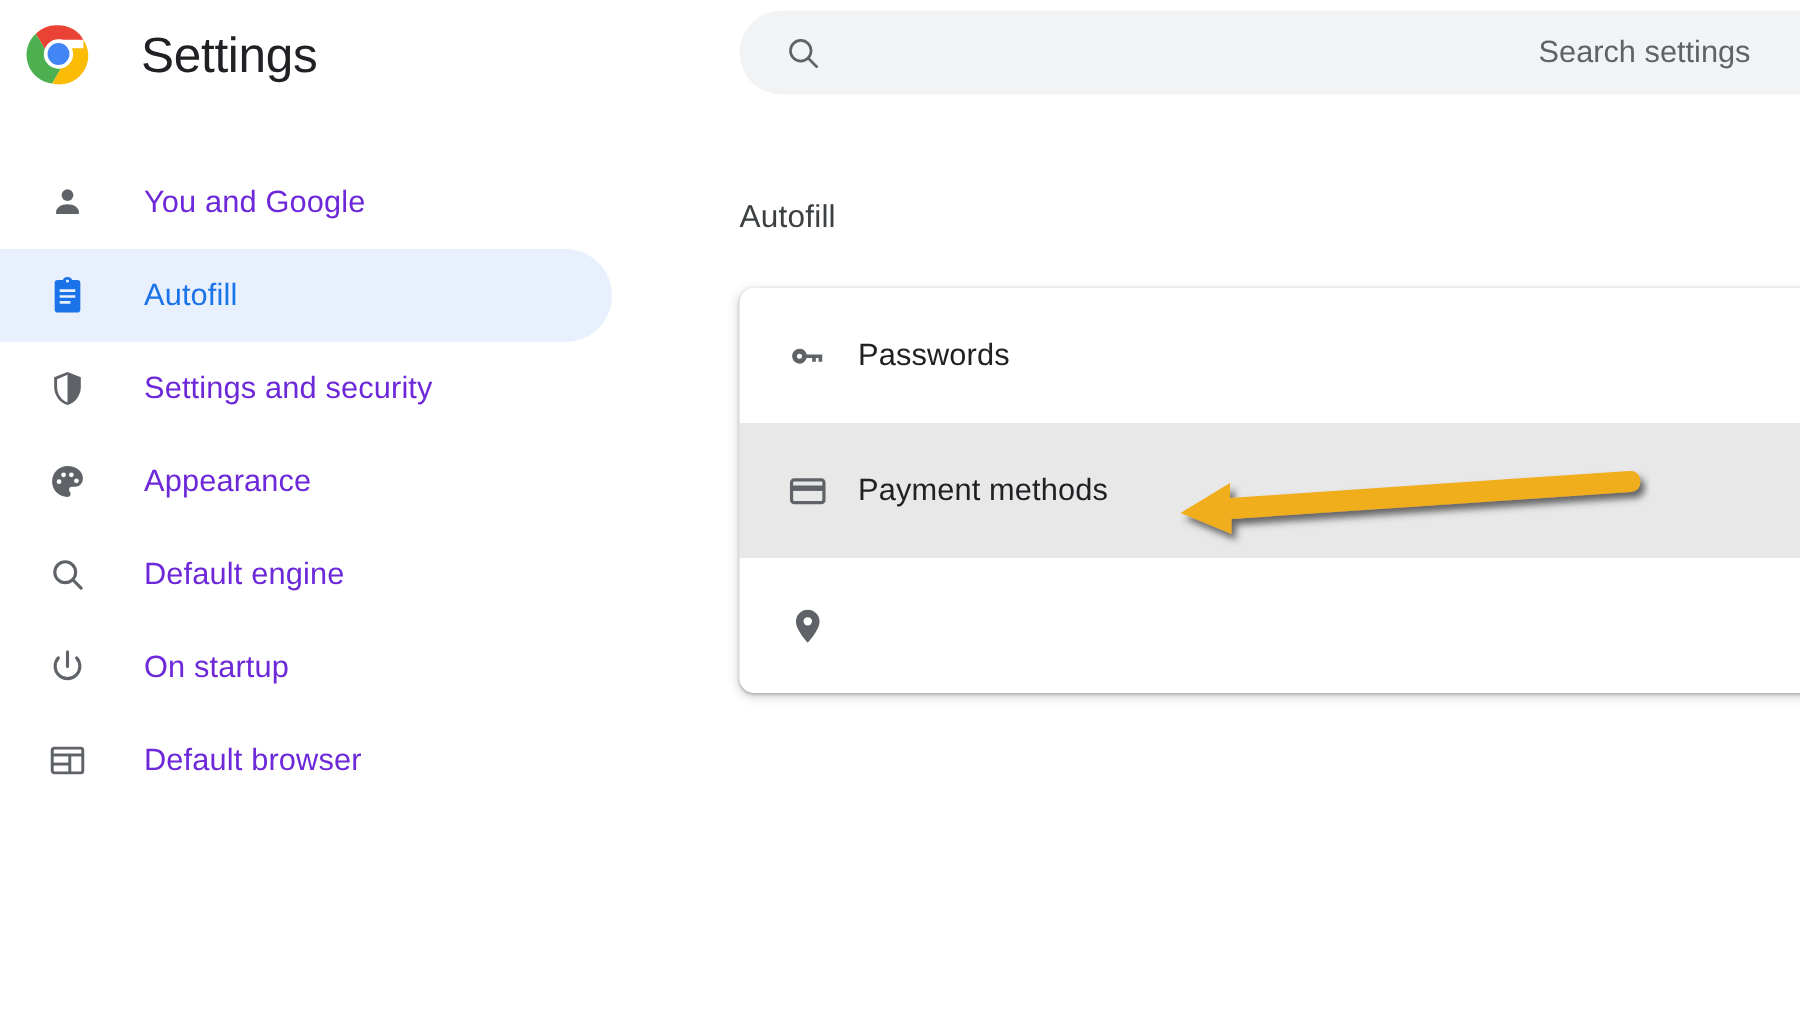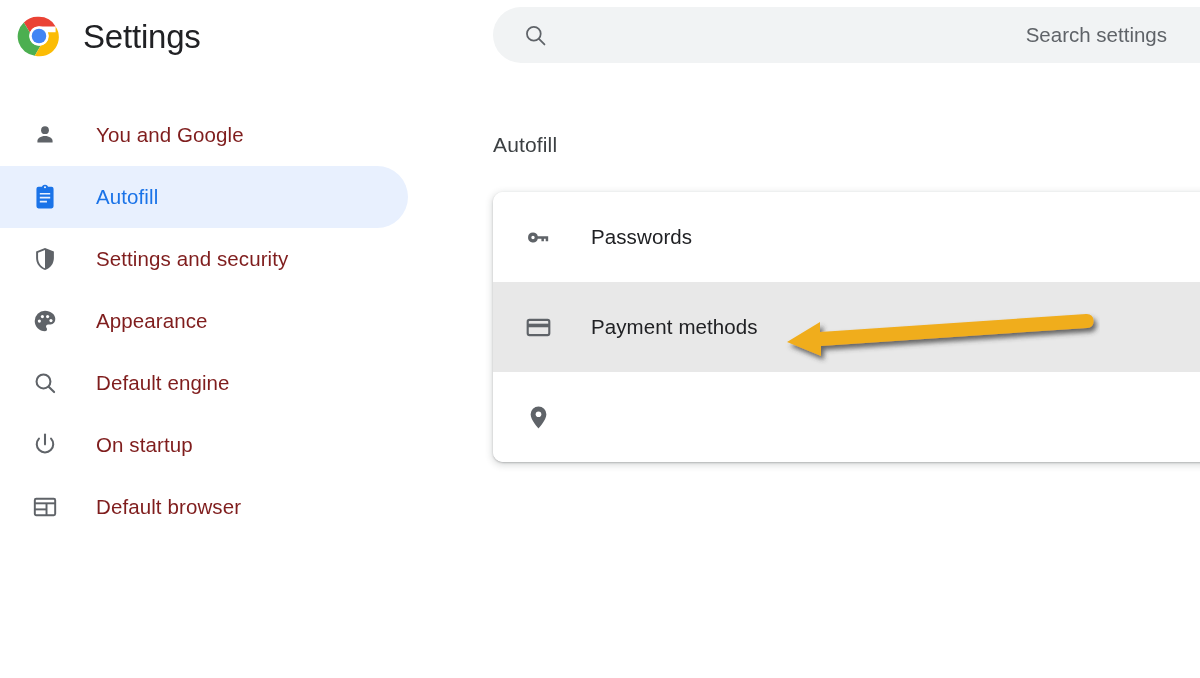--- a/index.html
+++ b/index.html
@@ -46,21 +46,21 @@
   }
 
   .chrome-logo {
     width: 46px;
     height: 46px;
     flex: 0 0 46px;
     position: relative;
   }
 
   .brand-title {
-    margin-left: 21px;
+    margin-left: 32px;
     font-size: 33px;
     font-weight: 400;
     color: #202124;
     letter-spacing: -0.2px;
     line-height: 1;
   }
 
   .nav {
     position: absolute;
     left: 0;
@@ -86,21 +86,21 @@
     flex: 0 0 34px;
     display: flex;
     align-items: center;
     justify-content: center;
     color: #5f6368;
   }
 
   .nav-item .nav-label {
     margin-left: 34px;
     font-size: 20.5px;
-    color: #7f1d1d;
+    color: #6d28d9;
     font-weight: 400;
     letter-spacing: 0.1px;
     white-space: nowrap;
   }
 
   .nav-item.selected {
     background: #e8f0fe;
   }
   .nav-item.selected .nav-icon { color: #1a73e8; }
   .nav-item.selected .nav-label { color: #1a73e8; font-weight: 500; }
@@ -186,21 +186,21 @@
     width: 34px;
     height: 34px;
     flex: 0 0 34px;
     display: flex;
     align-items: center;
     justify-content: center;
     color: #5f6368;
   }
 
   .card-row .row-label {
-    margin-left: 36px;
+    margin-left: 17px;
     font-size: 20.5px;
     color: #202124;
     letter-spacing: 0.1px;
     white-space: nowrap;
   }
 
   
   #arrow-annotation {
     position: absolute;
     left: 780px;

